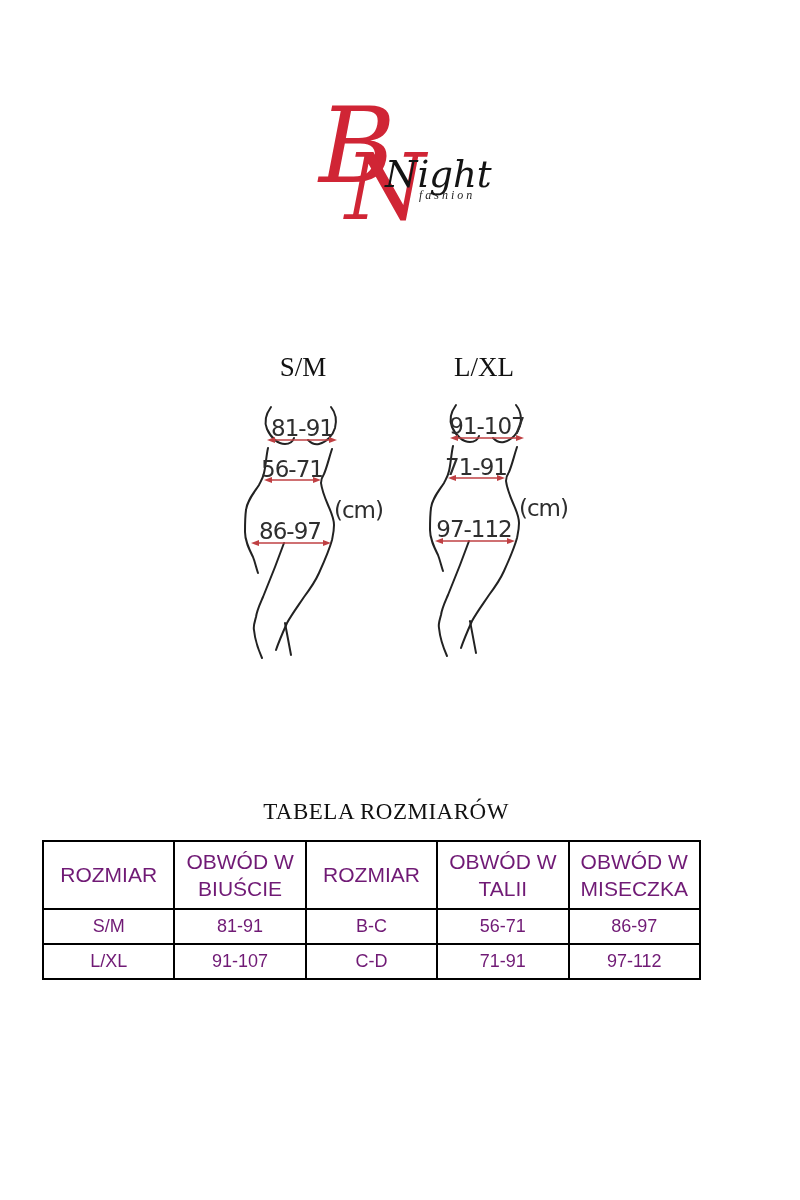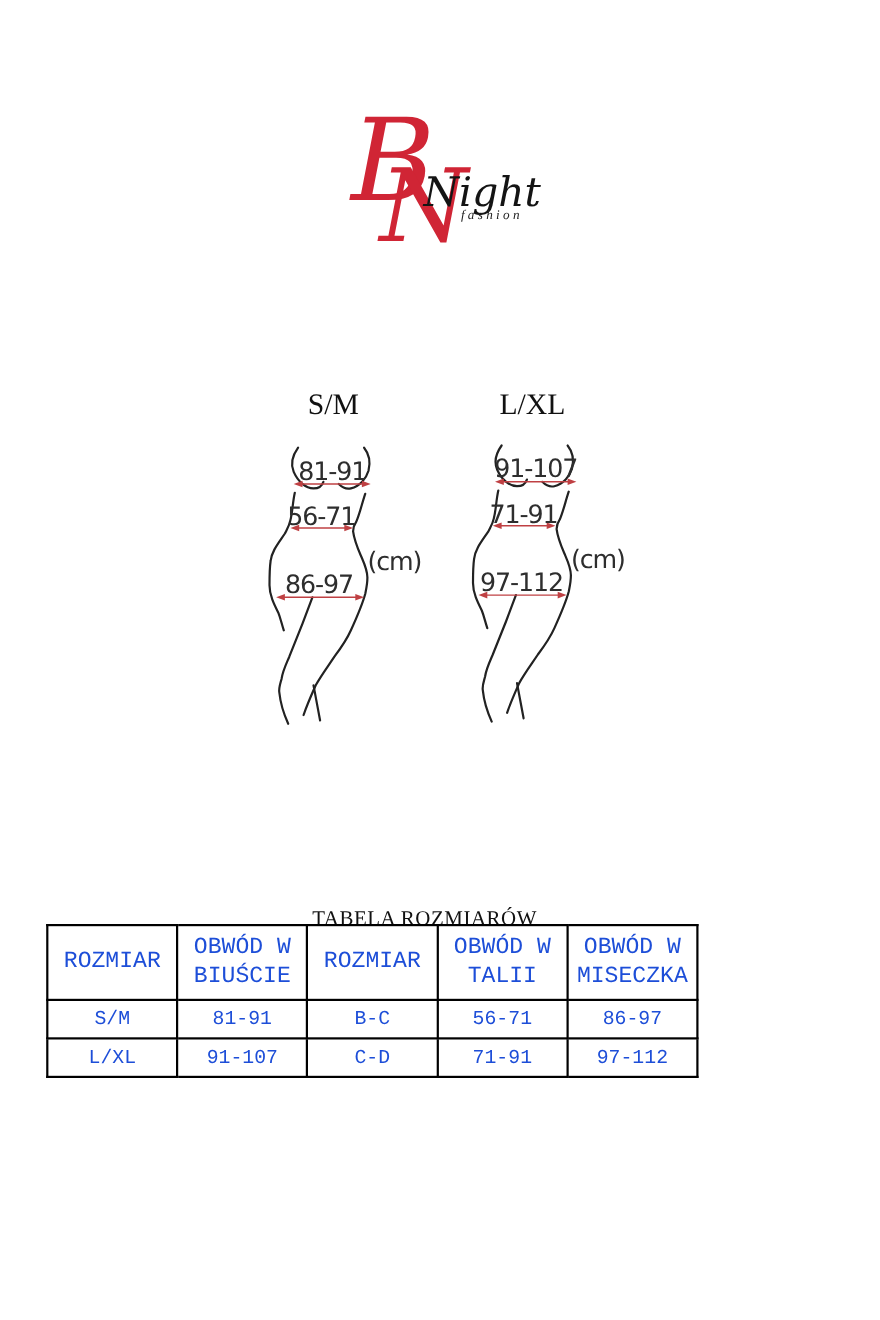--- a/index.html
+++ b/index.html
@@ -41,27 +41,27 @@
   .figure-svg { position:absolute; width:175px; height:272px; }
   .figure-svg.left  { left:228px; top:397px; }
   .figure-svg.right { left:413px; top:395px; }
   .figure-svg path.body { fill:none; stroke:#222; stroke-width:2; stroke-linecap:round; stroke-linejoin:round; }
   .figure-svg .meas-text {
     font-family:"DejaVu Sans", sans-serif; font-size:23px; fill:#2e2e2e; letter-spacing:-1px;
   }
 
   
   .table-title {
-    position:absolute; left:0; top:825px; width:772px; text-align:center;
-    font-size:19px; letter-spacing:0.5px; color:#111; white-space:nowrap;
+    position:absolute; left:0; top:799px; width:772px; text-align:center;
+    font-size:23px; letter-spacing:0.5px; color:#111; white-space:nowrap;
   }
   table.size-table {
-    position:absolute; left:42px; top:840px; width:593px;
+    position:absolute; left:42px; top:840px; width:659px;
     border-collapse:collapse; table-layout:fixed;
-    font-family:Liberation Mono, monospace; color:#1d4ed8;
+    font-family:Liberation Sans, sans-serif; color:#701a75;
   }
   table.size-table th, table.size-table td {
     border:2px solid #000; text-align:center; vertical-align:middle;
     font-weight:normal; padding:0 6px; background:#fff;
   }
   table.size-table th { font-size:21px; height:66px; line-height:1.3; }
   table.size-table td { font-size:18px; height:33px; }
 </style>
 </head>
 <body>

